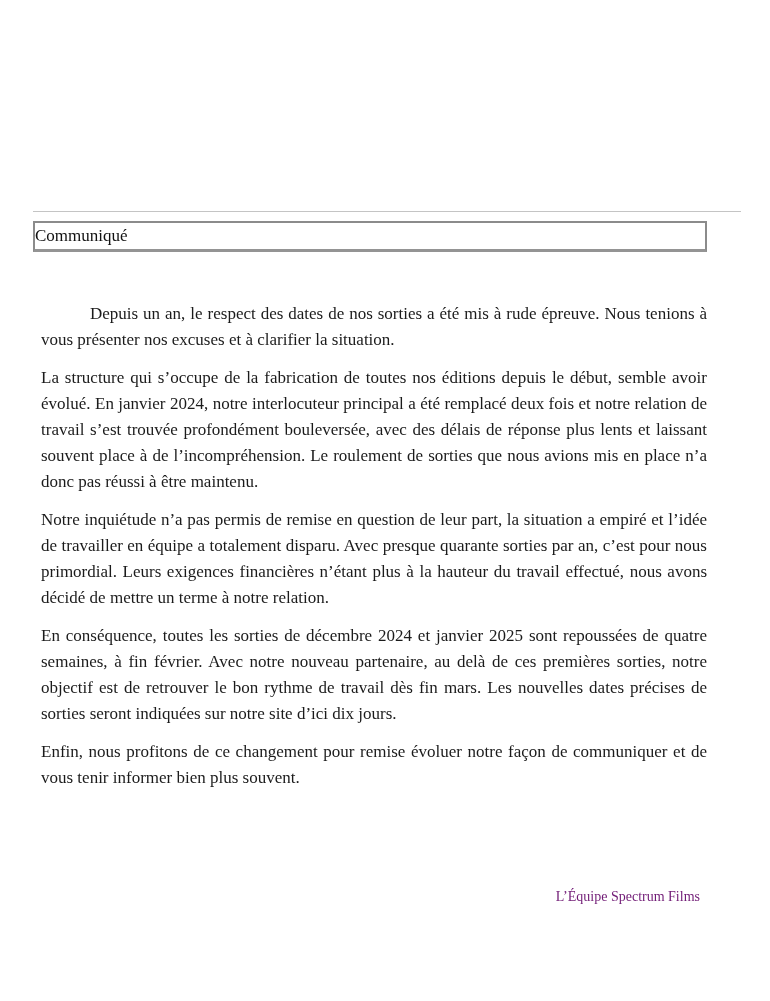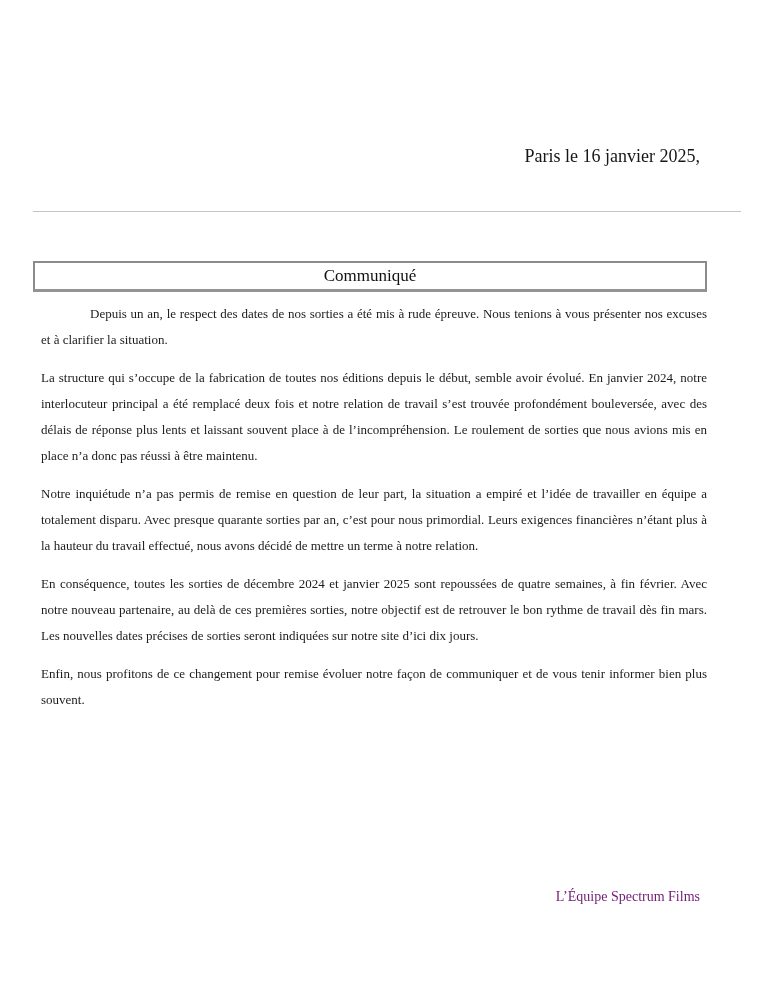--- a/index.html
+++ b/index.html
@@ -112,34 +112,32 @@
   .title-box {
     position: absolute;
     left: 33px;
     top: 221px;
     width: 670px;
     height: 26px;
     border: 2px solid #8b8b8b;
     border-bottom-width: 3px;
     border-bottom-color: #949494;
     background: #ffffff;
-    text-align: center;
     font-size: 17px;
     line-height: 26px;
     color: #111111;
-    margin-top: 40px;
   }
 
   
   .body-text {
     position: absolute;
     left: 41px;
     top: 301px;
     width: 666px;
-    font-size: 13px;
+    font-size: 17px;
     line-height: 26px;
     text-align: justify;
     color: #1b1b1b;
   }
   .body-text p {
     margin: 0 0 12px 0;
   }
   .body-text p.indent-first {
     text-indent: 49px;
   }
@@ -152,21 +150,20 @@
     font-size: 14px;
     color: #701a75;
   }
 </style>
 </head>
 <body>
 
 <div class="page">
 
 
-  <div class="dateline">Paris le 16 janvier 2025,</div>
 
   <div class="faint-rule"></div>
 
   <div class="title-box">Communiqué</div>
 
   <div class="body-text">
     <p class="indent-first">Depuis un an, le respect des dates de nos sorties a été mis à rude épreuve. Nous tenions à vous présenter nos excuses et à clarifier la situation.</p>
     <p>La structure qui s’occupe de la fabrication de toutes nos éditions depuis le début, semble avoir évolué. En janvier 2024, notre interlocuteur principal a été remplacé deux fois et notre relation de travail s’est trouvée profondément bouleversée, avec des délais de réponse plus lents et laissant souvent place à de l’incompréhension. Le roulement de sorties que nous avions mis en place n’a donc pas réussi à être maintenu.</p>
     <p>Notre inquiétude n’a pas permis de remise en question de leur part, la situation a empiré et l’idée de travailler en équipe a totalement disparu. Avec presque quarante sorties par an, c’est pour nous primordial. Leurs exigences financières n’étant plus à la hauteur du travail effectué, nous avons décidé de mettre un terme à notre relation.</p>
     <p>En conséquence, toutes les sorties de décembre 2024 et janvier 2025 sont repoussées de quatre semaines, à fin février. Avec notre nouveau partenaire, au delà de ces premières sorties, notre objectif est de retrouver le bon rythme de travail dès fin mars. Les nouvelles dates précises de sorties seront indiquées sur notre site d’ici dix jours.</p>

